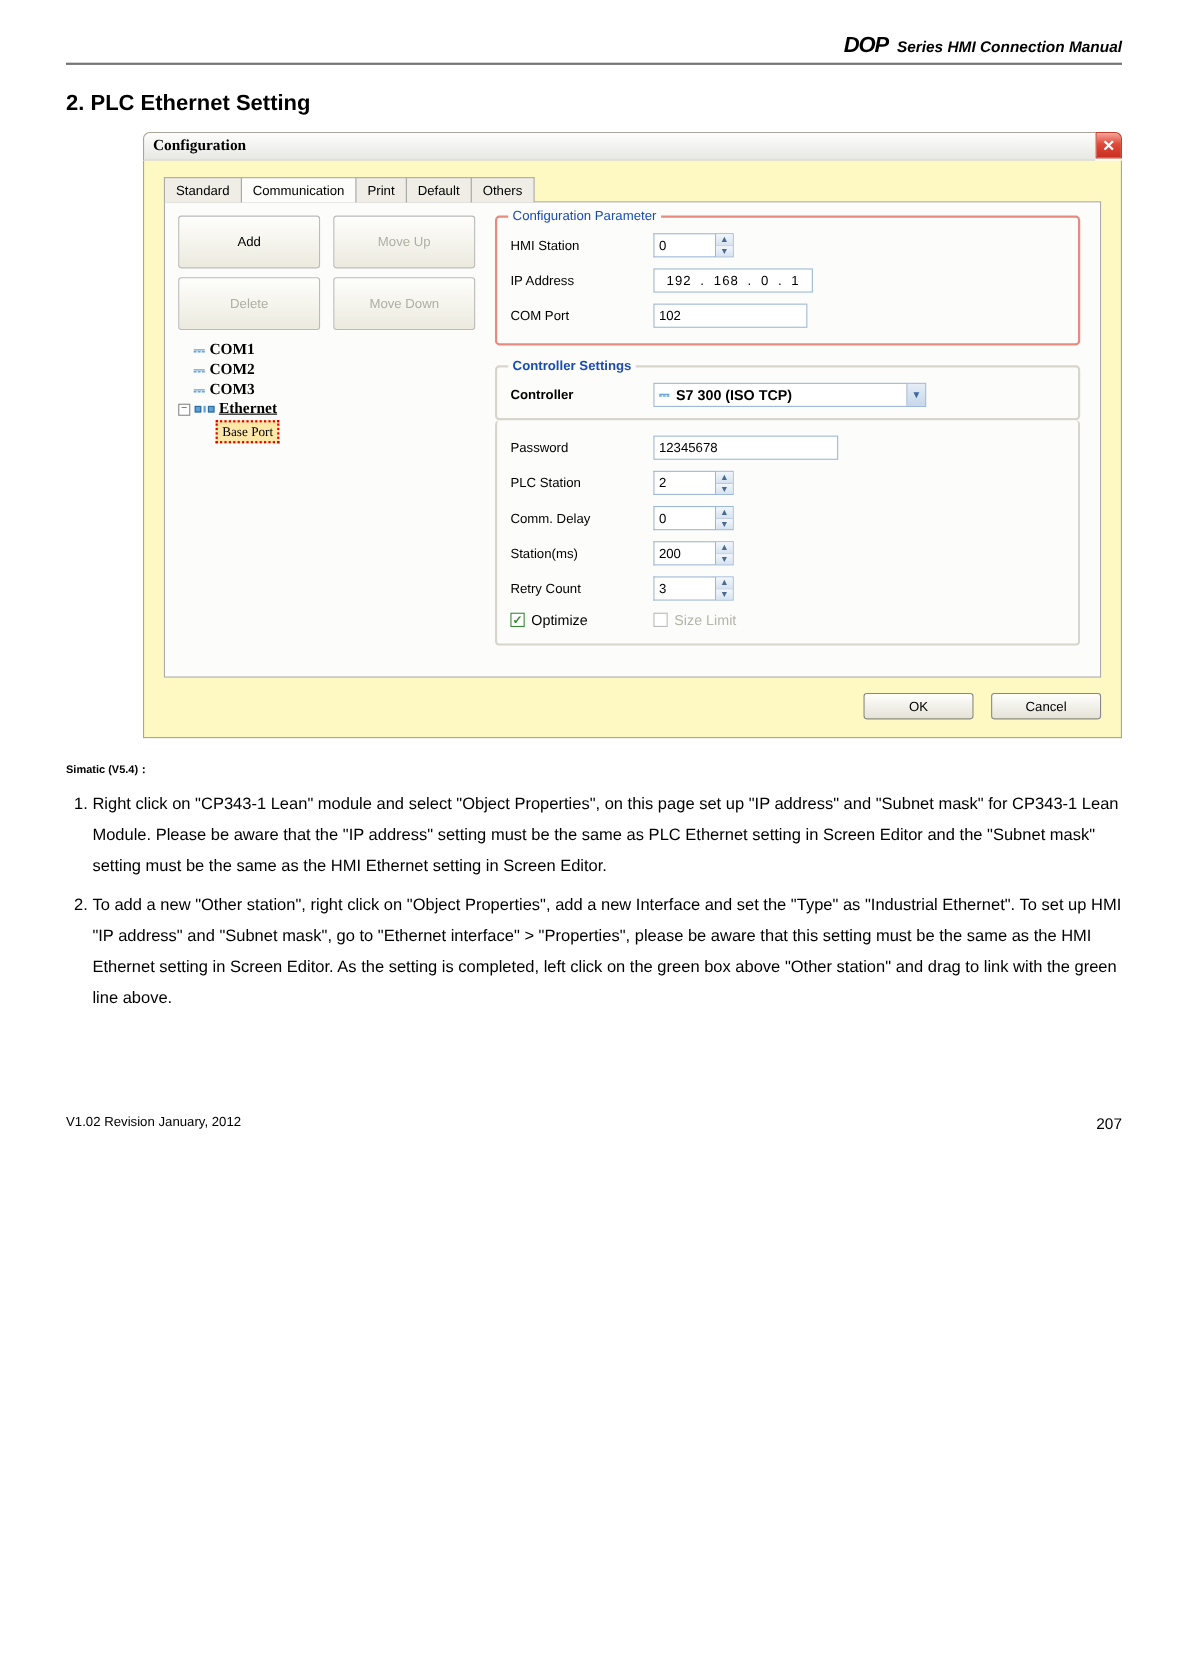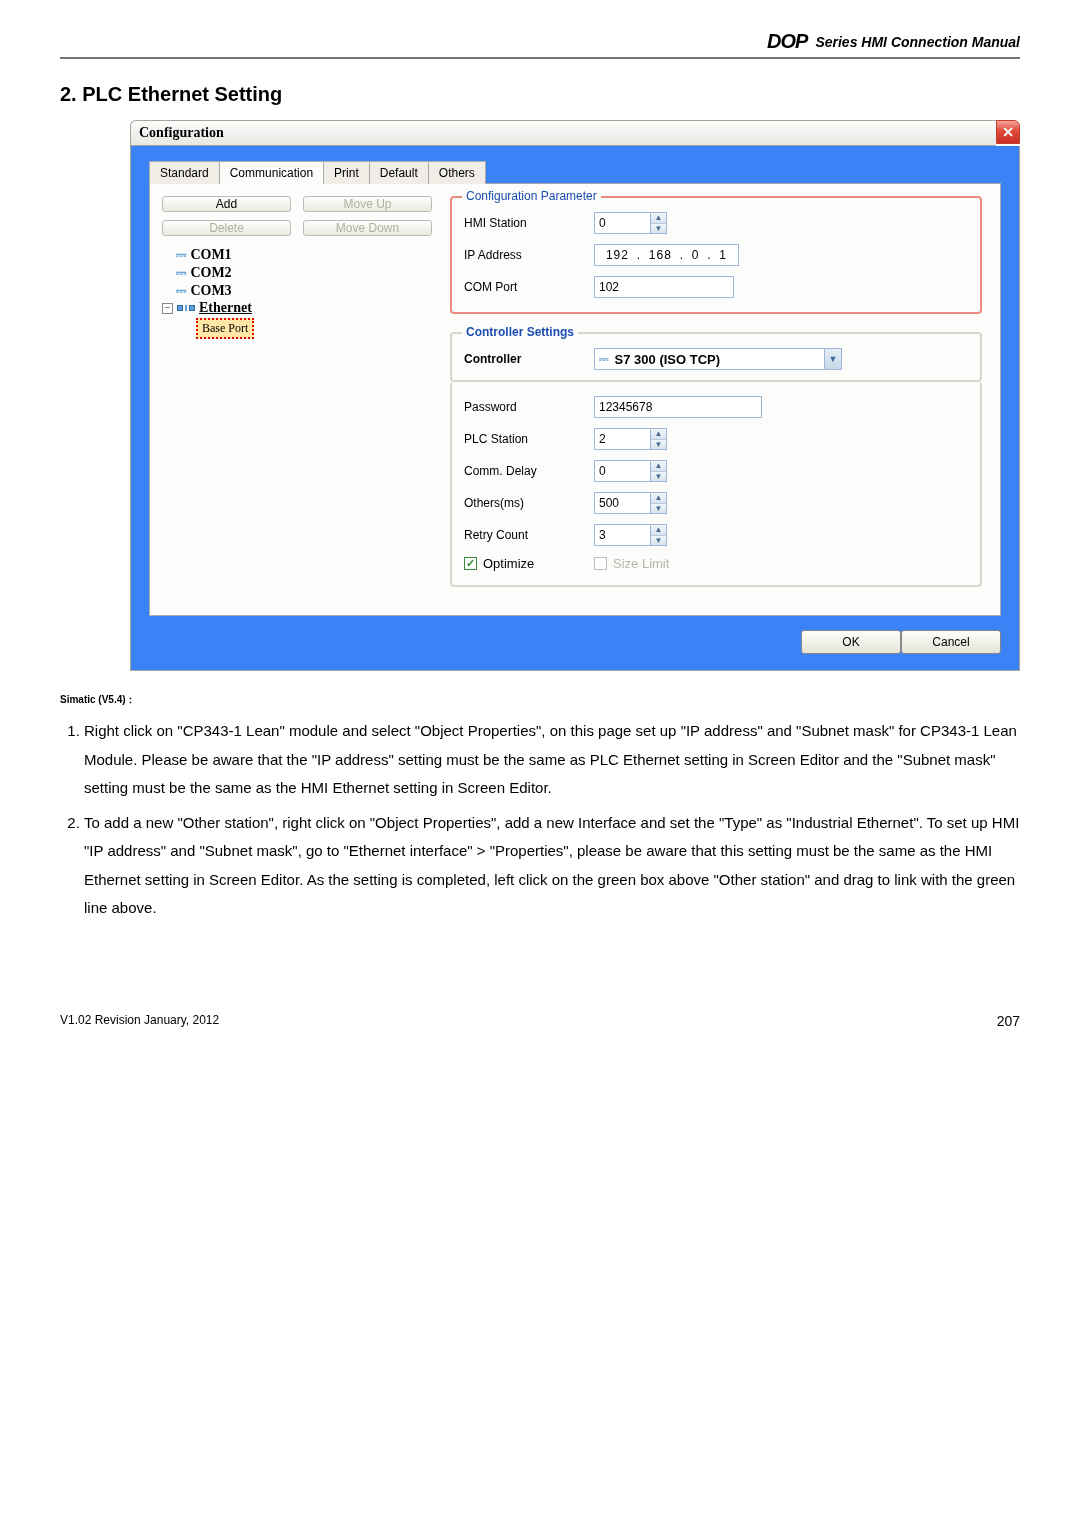--- a/index.html
+++ b/index.html
@@ -67,21 +67,21 @@
       align-items: center;
       justify-content: center;
       color: #fff;
       font-weight: bold;
       font-family: sans-serif;
       font-size: 14px;
     }
     .dialog-body {
       border: 1px solid #a7a59a;
       border-top: none;
-      background: #3b82f6;
+      background: #fef9c3;
       padding: 14px 18px 16px 18px;
     }
 
     
     .tab-row { display: flex; }
     .tab {
       padding: 4px 10px;
       border: 1px solid #aaa;
       border-bottom: none;
       background: #f6f4ed;
@@ -99,21 +99,21 @@
       display: flex;
       gap: 18px;
     }
     .left-col { width: 270px; }
     .right-col { flex: 1; padding-right: 6px; }
 
     .btn-row { display: flex; gap: 12px; margin-bottom: 8px; }
     .btn {
       flex: 1;
       text-align: center;
-      padding: 0 0;
+      padding: 16px 0;
       border: 1px solid #bbb;
       border-radius: 3px;
       background: linear-gradient(#fefefc, #eceade);
       font-size: 12px;
     }
     .btn.disabled { color: #b0afa6; }
 
     .tree {
       margin-top: 10px;
       font-family: "Times New Roman", serif;
@@ -230,21 +230,21 @@
     .checkbox {
       width:13px; height:13px;
       border:1px solid #388a38;
       background:#fff;
       display:flex; align-items:center; justify-content:center;
       color:#2e8b2e; font-size:11px; font-weight:bold;
     }
     .checkbox.unchecked { border-color:#bbb; color:transparent; }
     .dim-text { color:#b6b5ac; }
 
-    .dlg-footer { display:flex; justify-content:flex-end; margin-top:14px; }
+    .dlg-footer { display:flex; justify-content:flex-end; gap:16px; margin-top:14px; }
     .dlg-btn {
       width: 100px;
       padding: 4px 0;
       text-align: center;
       border: 1px solid #888;
       border-radius: 3px;
       background: linear-gradient(#fefefc, #e5e3d7);
       font-size: 12px;
     }
 
@@ -405,23 +405,23 @@
             <div class="spin-field">
               <div class="tbox">0</div>
               <div class="spin-btns">
                   <div class="sb">▲</div>
                   <div class="sb">▼</div>
                 </div>
             </div>
           </div>
 
           <div class="form-row">
-            <div class="form-label">Others(ms)</div>
+            <div class="form-label">Station(ms)</div>
             <div class="spin-field">
-              <div class="tbox">500</div>
+              <div class="tbox">200</div>
               <div class="spin-btns">
                   <div class="sb">▲</div>
                   <div class="sb">▼</div>
                 </div>
             </div>
           </div>
 
           <div class="form-row">
             <div class="form-label">Retry Count</div>
             <div class="spin-field">

